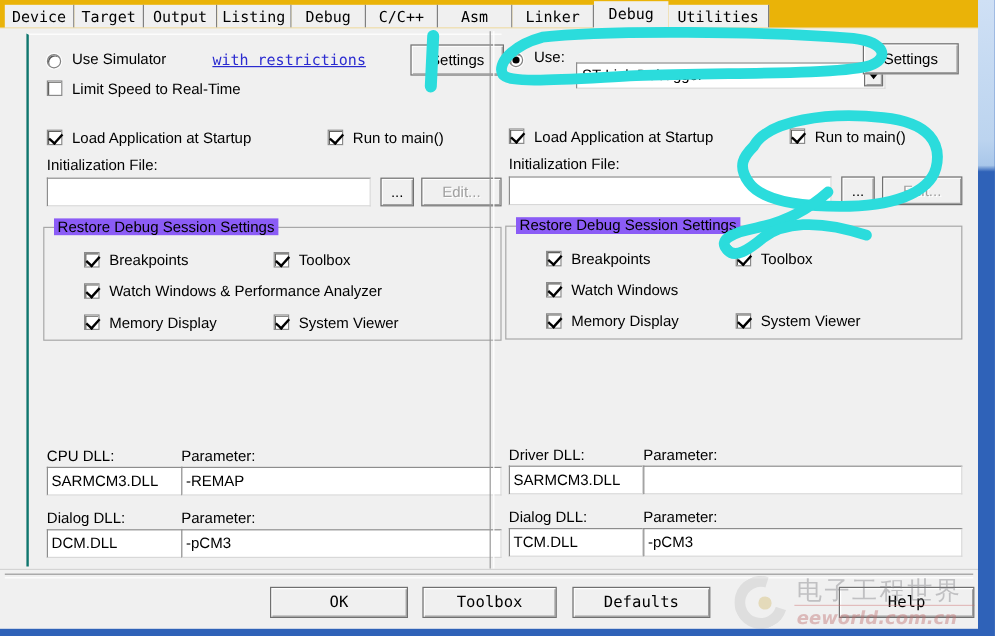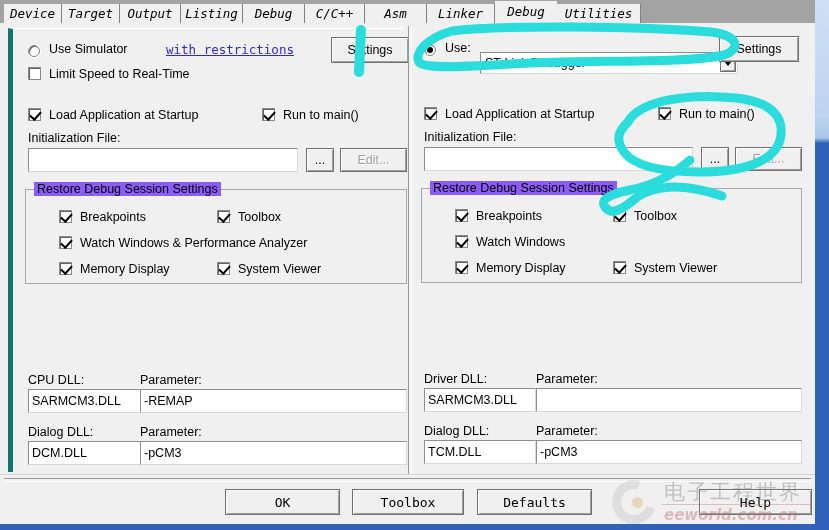--- a/index.html
+++ b/index.html
@@ -16,22 +16,21 @@
     background:#f0f0f0;
     box-sizing:border-box;
   }
   #frame-right{
     position:absolute;left:815px;top:0;width:14px;height:530px;
     background:linear-gradient(to bottom,#cfe0f5 0%,#bcd4ef 22%,#a9c7ea 26%,#2f62b8 27%,#2f62b8 100%);
   }
   
   #tabbar{
     position:absolute;left:0;top:0;width:815px;height:24px;
-    background:#a3a3a3;
-    font-style:italic;
+    background:#eab308;
   }
   .tab{
     position:absolute;top:4px;height:19px;
     background:#f0f0f0;
     font-family:"DejaVu Sans Mono","Liberation Mono",monospace;
     font-size:12.5px;
     line-height:19px;
     text-align:center;
     color:#000;
     box-sizing:border-box;
@@ -49,22 +48,22 @@
   }
   #tabs-underline{
     position:absolute;left:0;top:23px;width:815px;height:1px;background:#f0f0f0;
   }
   
   #panel-area{
     position:absolute;left:0;top:24px;width:815px;height:450px;
     background:#f0f0f0;
   }
   #panel-left{
-    position:absolute;left:8px;top:4px;width:396px;height:444px;
-    border-left:5px solid #0f766e;
+    position:absolute;left:22px;top:4px;width:396px;height:444px;
+    border-left:2px solid #0f766e;
     border-top:1px solid #fff;
     box-sizing:border-box;
   }
   #divider{
     position:absolute;left:408px;top:2px;width:2px;height:448px;
     border-left:1px solid #9a9a9a;
     border-right:1px solid #ffffff;
   }
   #panel-right{
     position:absolute;left:416px;top:4px;width:394px;height:444px;

